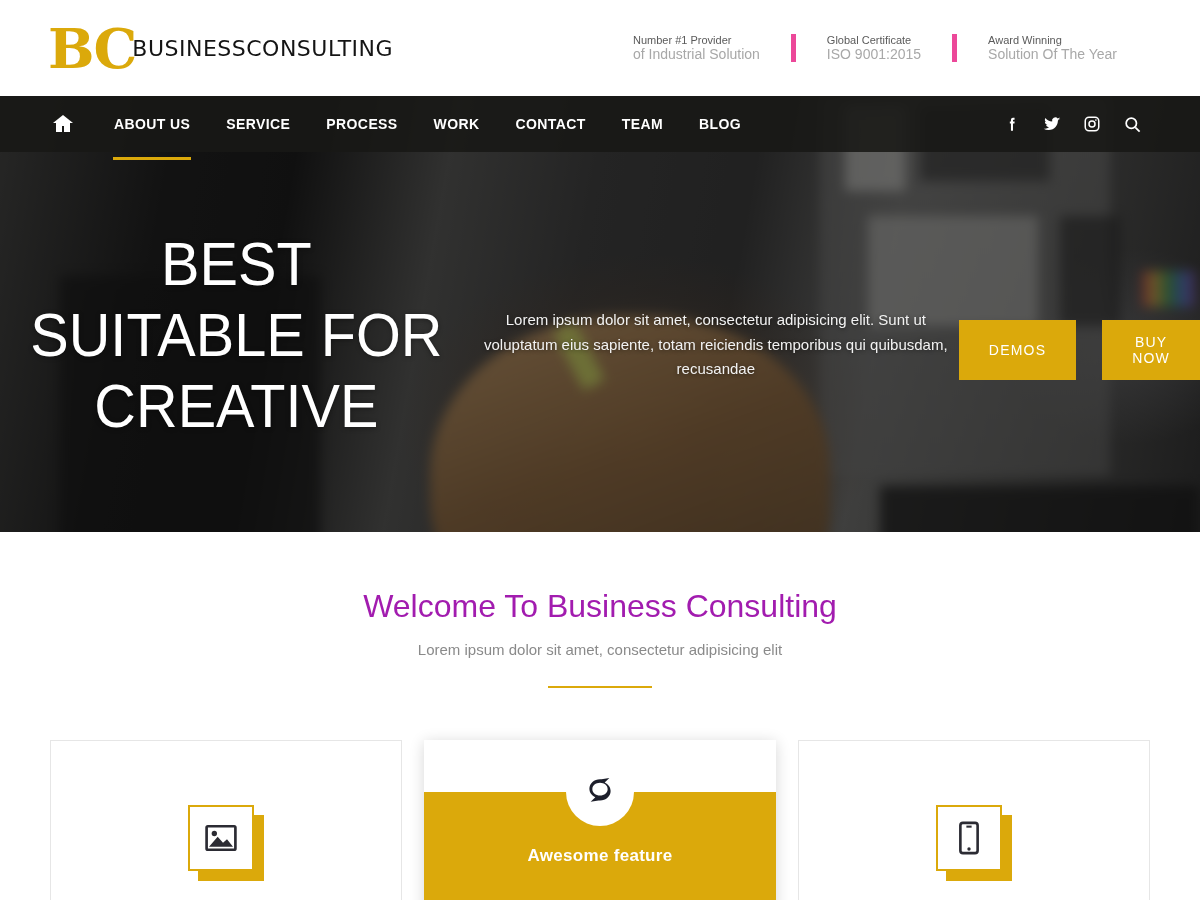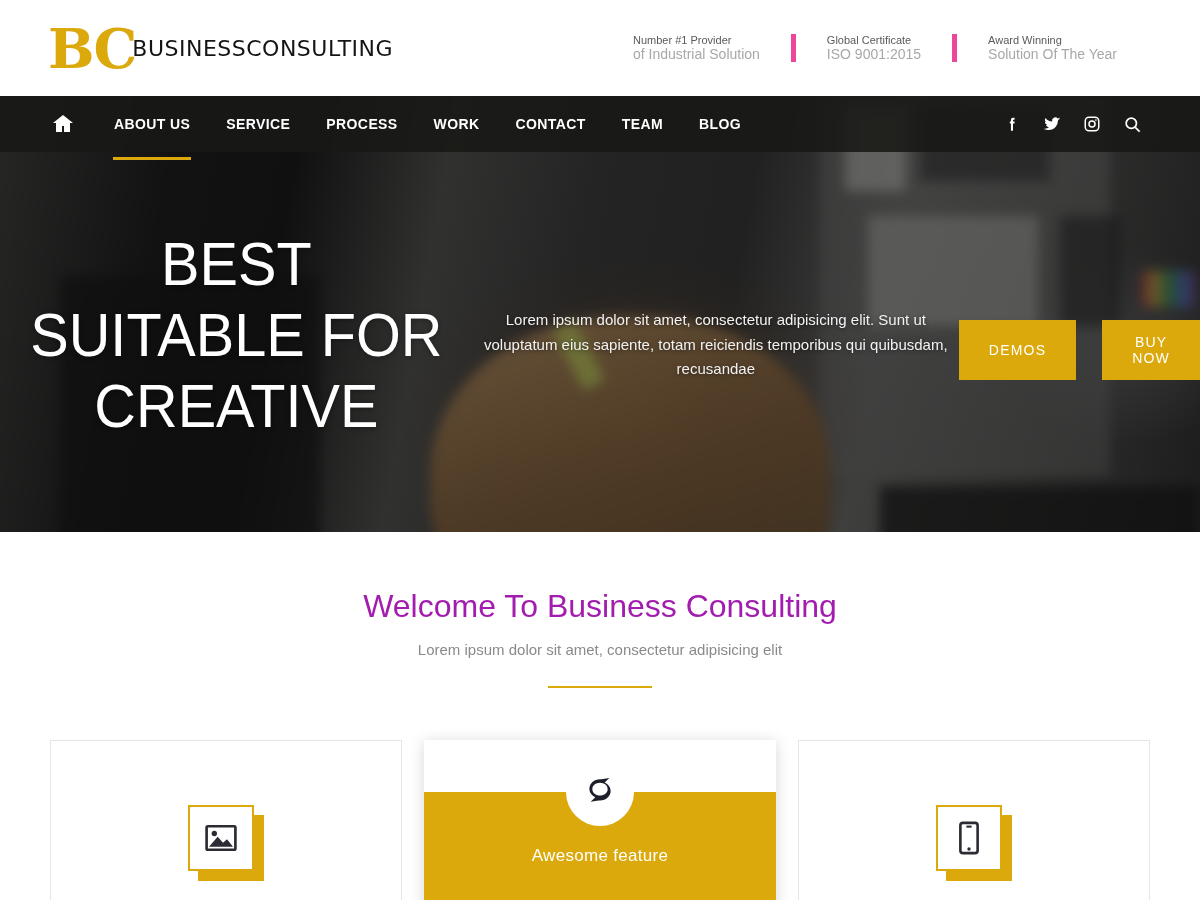--- a/index.html
+++ b/index.html
@@ -283,21 +283,21 @@
     transform: translateX(-50%);
     width: 68px; height: 68px;
     border-radius: 50%;
     background: #ffffff;
     display: flex; align-items: center; justify-content: center;
     z-index: 2;
   }
   .feat-title {
     color: #ffffff;
     font-size: 17px;
-    font-weight: normal;
+    font-weight: bold;
     letter-spacing: .3px;
     margin-top: 4px;
   }
 </style>
 </head>
 <body>
 
 <div class="topbar">
   <div class="logo-wrap">
     <div class="logo-bc">BC</div>

